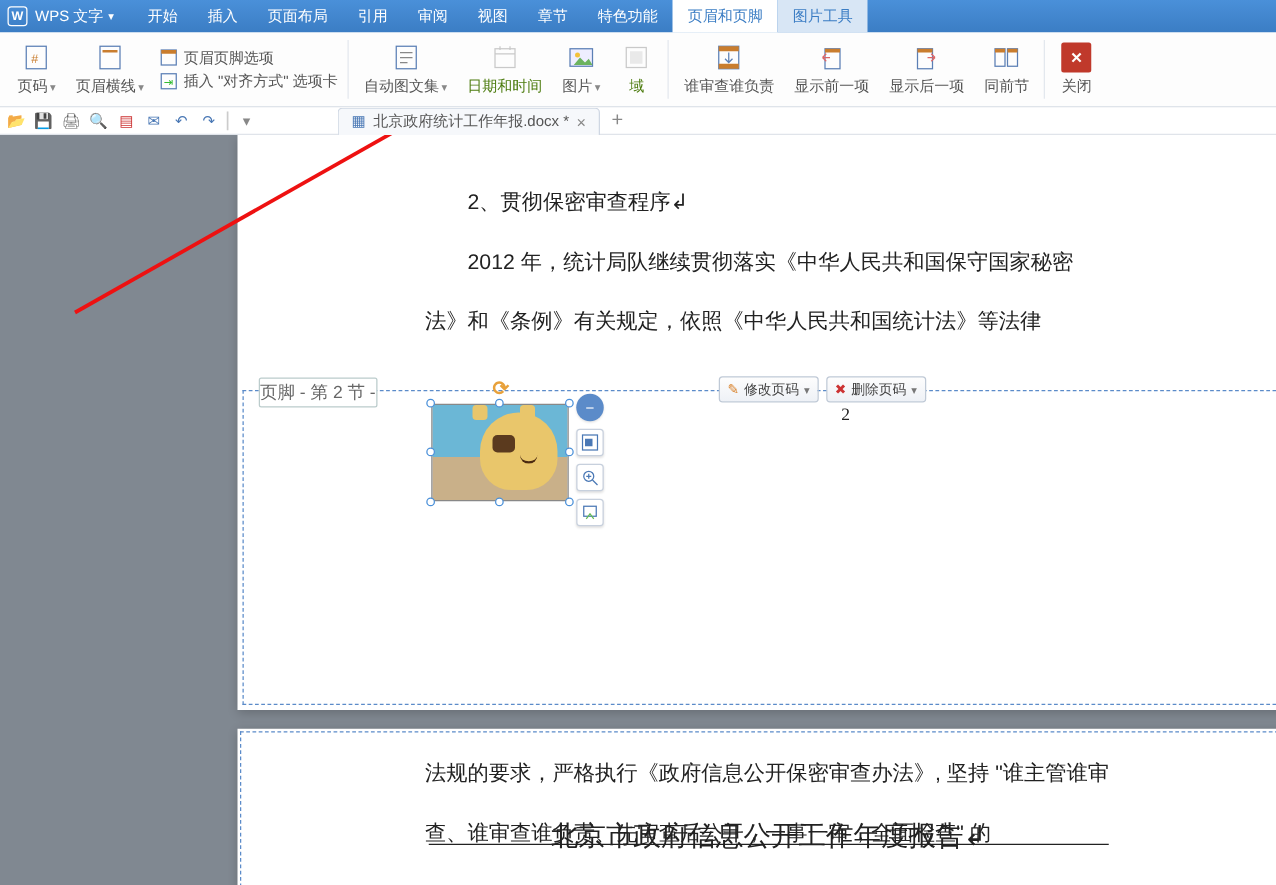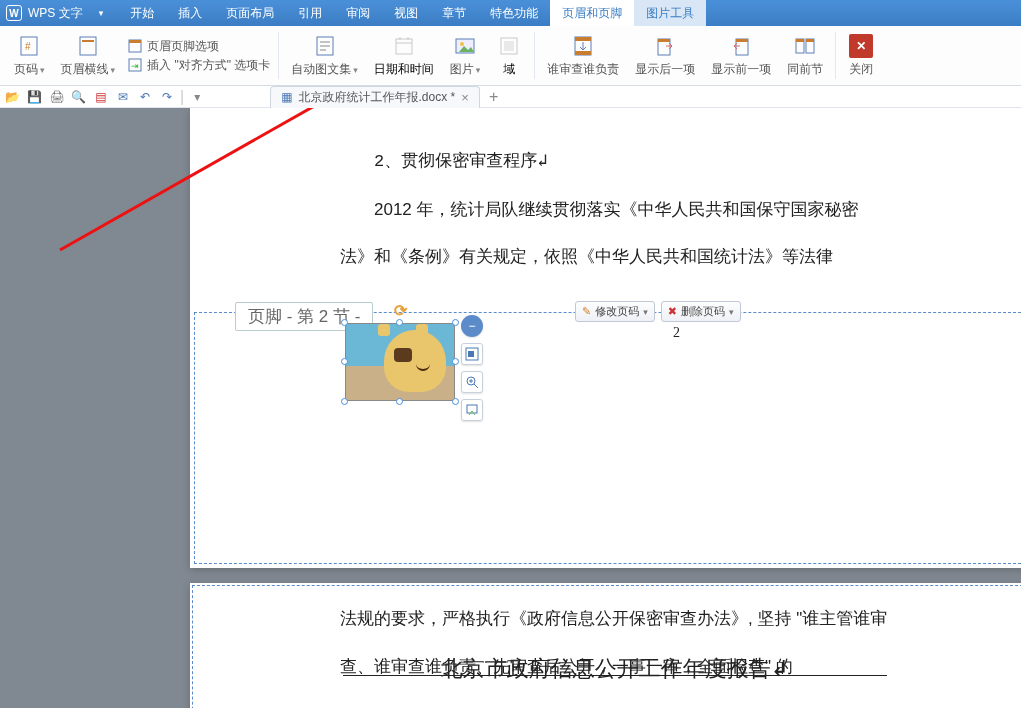--- a/index.html
+++ b/index.html
@@ -1,54 +1,54 @@
 <!DOCTYPE html>
 <html><head>
 <meta charset="utf-8">
 <style>
   * { margin: 0; padding: 0; box-sizing: border-box; font-family: "Microsoft YaHei", sans-serif; }
   body { width: 1021px; height: 708px; background: #fff; overflow: hidden; position: relative; }
   
   .titlebar { height: 26px; background: linear-gradient(#4a90d9, #3b7dc4); display: flex; align-items: center; padding: 0 6px; color: #fff; font-size: 12px; }
   .titlebar .logo { width: 16px; height: 16px; border: 1.5px solid #fff; border-radius: 3px; margin-right: 6px; display:flex; align-items:center; justify-content:center;}
   .titlebar .logo::after{content:"W"; font-size:10px; font-weight:bold; color:#fff;}
-  .titlebar .app-name { margin-right: 16px; }
+  .titlebar .app-name { margin-right: 4px; }
   .titlebar .drop { margin-right: 15px; font-size: 9px; }
   .menu-tabs { display: flex; align-items: center; height: 26px; }
   .menu-tab { padding: 0 12px; font-size: 12px; color: #fff; height: 26px; line-height: 26px; cursor: pointer; }
   .menu-tab.active { background: #fff; color: #3b7dc4; }
   .menu-tab.context { background: #d8e6f5; color: #3b7dc4; }
 
   .ribbon { height: 60px; background: #fdfdfd; border-bottom: 1px solid #d5dce4; display: flex; align-items: stretch; padding: 2px 6px; }
   .rb-group { display: flex; flex-direction: column; align-items: center; justify-content: center; padding: 2px 8px; font-size: 12px; color: #555; cursor:pointer;}
   .rb-group.small { flex-direction: column; align-items: flex-start; padding: 2px 4px; }
   .rb-group.small .row { display:flex; align-items:center; height:19px; gap:4px; }
   .rb-ico { width: 26px; height: 26px; display:flex; align-items:center; justify-content:center; margin-bottom:2px; }
   .rb-ico-sm { width:16px; height:16px; display:inline-flex; align-items:center; justify-content:center; }
   .rb-sep { width: 1px; background: #e3e8ee; margin: 4px 4px; }
   .rb-label { font-size: 12px; white-space: nowrap; display:flex; align-items:center; gap:2px;}
-  .disabled { color: #000000; text-align: right; }
+  .disabled { color: #4d7c0f; text-align: right; }
   .close-ico { width:24px; height:24px; background:#c0392b; color:#fff; border-radius:2px; display:flex; align-items:center; justify-content:center; font-weight:bold; }
 
   .qat { height: 22px; background: #fff; border-bottom: 1px solid #e0e4ea; display:flex; align-items:center; padding: 0 4px; gap:4px;}
   .qat .qb { width:18px; height:18px; display:flex; align-items:center; justify-content:center; font-size:12px; cursor:pointer;}
   .doc-tab { margin-left: 60px; height: 22px; background: #f6f8fb; border: 1px solid #cfd7e3; border-bottom:none; border-radius: 4px 4px 0 0; padding: 0 10px; display:flex; align-items:center; font-size:12px; color:#555; gap:6px;}
   .doc-tab .xbtn { color:#888; cursor:pointer; font-size:13px; }
   .doc-tab-plus { width:20px; display:flex; align-items:center; justify-content:center; color:#888;}
 
   .workspace { position: absolute; top: 108px; left: 0; right: 0; bottom: 0; background: #808891; overflow:hidden;}
   .page { position: absolute; left: 190px; width: 850px; background: #fff; box-shadow: 0 2px 8px rgba(0,0,0,.2); }
   .page1 { top: 0; height: 460px; }
   .page2 { top: 475px; height: 240px; }
 
   .doc-text { font-family: SimSun, serif; font-size: 17px; color: #222; line-height: 2.8; }
   .p1-content { padding: 30px 150px 0 150px; }
 
   .hf-region { position: relative; border: 1px dashed #5b8bc9; margin: 2px; }
-  .hf-tag { position: absolute; background: #fff; border: 1px solid #bcc; font-size: 17px; color: #666; padding: 2px 12px; border-radius: 2px; margin-left: 28px; }
+  .hf-tag { position: absolute; background: #fff; border: 1px solid #bcc; font-size: 14px; color: #666; padding: 2px 0; border-radius: 2px; }
   .p1-footer { position:absolute; left:2px; right:2px; top: 202px; bottom: 2px; }
   .p1-footer .hf-tag { top: -11px; left: 12px; }
 
   .img-sel { position: absolute; left: 150px; top: 10px; width: 110px; height: 78px; }
   .img-body { width:100%; height:100%; background: linear-gradient(#6bb7d6 55%, #c9b089 55%); border:1px solid #888; position:relative; overflow:hidden;}
   .img-body .cow { position:absolute; left:38px; top:6px; width:62px; height:62px; background:#e9c66b; border-radius:50% 50% 40% 40%;}
   .img-body .cow::before{content:""; position:absolute; left:-6px; top:-6px; width:12px; height:12px; background:#e9c66b; border-radius:3px;}
   .img-body .cow::after{content:""; position:absolute; right:18px; top:-6px; width:12px; height:12px; background:#e9c66b; border-radius:3px;}
   .img-body .eyepatch{position:absolute; left:48px; top:24px; width:18px; height:14px; background:#5b3a1e; border-radius:4px;}
   .img-body .smile{position:absolute; left:70px; top:40px; width:14px; height:7px; border-bottom:2px solid #4b2a10; border-radius:0 0 10px 10px;}
@@ -195,36 +195,36 @@
           <rect x="3" y="2" width="16" height="4" fill="#c97d2e"></rect>
           <rect x="3" y="16" width="16" height="4" fill="#c97d2e"></rect>
           <path d="M11 7 L11 15 M8 12 L11 15 L14 12" fill="none" stroke="#5b7fb5"></path>
         </svg>
       </div>
     <div class="rb-label">谁审查谁负责</div>
   </div>
   <div class="rb-group">
     <div class="rb-ico">
         <svg width="22" height="22">
+          <rect x="6" y="4" width="12" height="16" fill="none" stroke="#5b7fb5"></rect>
+          <rect x="6" y="4" width="12" height="3" fill="#c97d2e"></rect>
+          <path d="M4 11 L10 11 M4 11 L7 8 M4 11 L7 14" fill="none" stroke="#d66"></path>
+        </svg>
+      </div>
+    <div class="rb-label">显示前一项</div>
+  </div>
+  <div class="rb-group">
+    <div class="rb-ico">
+        <svg width="22" height="22">
           <rect x="4" y="4" width="12" height="16" fill="none" stroke="#5b7fb5"></rect>
           <rect x="4" y="4" width="12" height="3" fill="#c97d2e"></rect>
           <path d="M12 11 L18 11 M18 11 L15 8 M18 11 L15 14" fill="none" stroke="#d66"></path>
         </svg>
       </div>
     <div class="rb-label">显示后一项</div>
-  </div>
-  <div class="rb-group">
-    <div class="rb-ico">
-        <svg width="22" height="22">
-          <rect x="6" y="4" width="12" height="16" fill="none" stroke="#5b7fb5"></rect>
-          <rect x="6" y="4" width="12" height="3" fill="#c97d2e"></rect>
-          <path d="M4 11 L10 11 M4 11 L7 8 M4 11 L7 14" fill="none" stroke="#d66"></path>
-        </svg>
-      </div>
-    <div class="rb-label">显示前一项</div>
   </div>
   <div class="rb-group">
     <div class="rb-ico">
         <svg width="22" height="22">
           <rect x="2" y="4" width="8" height="14" fill="none" stroke="#5b7fb5"></rect>
           <rect x="12" y="4" width="8" height="14" fill="none" stroke="#5b7fb5"></rect>
           <rect x="2" y="4" width="8" height="3" fill="#c97d2e"></rect>
           <rect x="12" y="4" width="8" height="3" fill="#c97d2e"></rect>
         </svg>
       </div>
@@ -264,21 +264,21 @@
     <defs>
         <marker id="ah" markerWidth="12" markerHeight="12" refX="10" refY="5" orient="auto">
           <polygon points="0,0 12,5 0,10" fill="#e11"></polygon>
         </marker>
       </defs>
     <line x1="10" y1="230" x2="395" y2="12" stroke="#e11" stroke-width="3" marker-end="url(#ah)"></line>
   </svg>
 
   <div class="page page1">
     <div class="p1-content doc-text">
-      <div style="text-indent:2em;font-family:Liberation Mono, monospace;">2、贯彻保密审查程序↲</div>
+      <div style="text-indent:2em;">2、贯彻保密审查程序↲</div>
       <div style="text-indent:2em;">2012 年，统计局队继续贯彻落实《中华人民共和国保守国家秘密法》和《条例》有关规定，依照《中华人民共和国统计法》等法律</div>
     </div>
 
     <div class="hf-region p1-footer">
       <div class="hf-tag">页脚 - 第 2 节 -</div>
 
       <div class="footer-ctrls">
         <div class="mini-btn">
           <span style="color:#d9822b;">✎</span>
           <span>修改页码</span>

